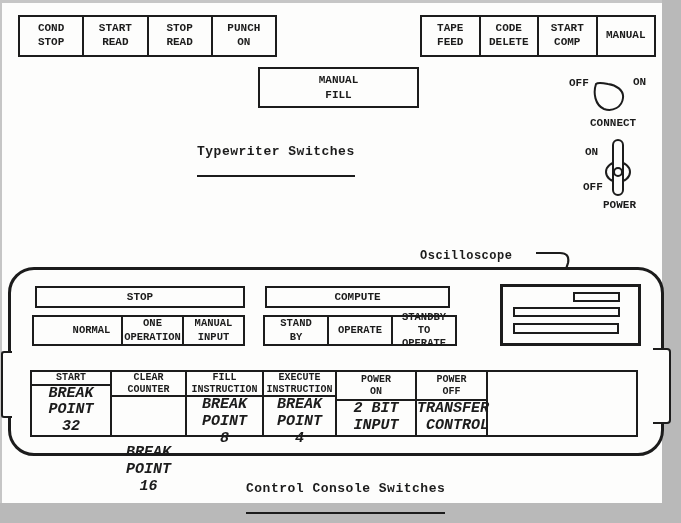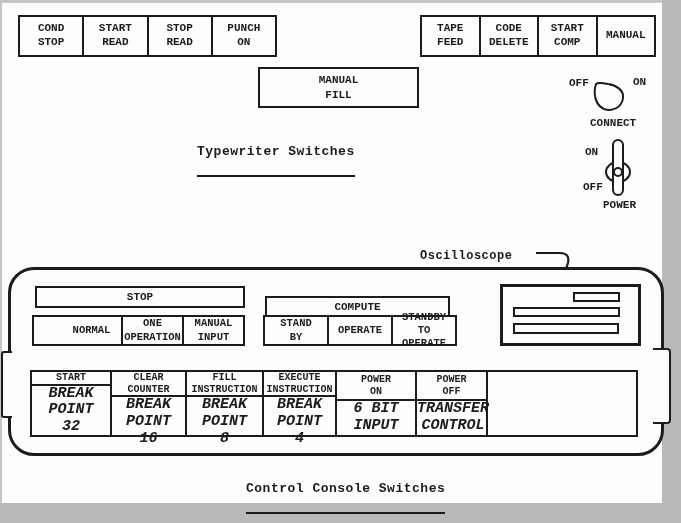--- a/index.html
+++ b/index.html
@@ -52,21 +52,21 @@
   #switch-grid{left:30px;top:370px;width:608px;height:67px;display:flex;border:2px solid #1c1c1c;background:#fdfdfc;box-sizing:border-box;}
   .grid-col{display:flex;flex-direction:column;border-right:2px solid #1c1c1c;box-sizing:border-box;}
   .grid-col.empty{border-right:none;flex:1;}
   .grid-cell{
     display:flex;align-items:center;justify-content:center;
     text-align:center;white-space:pre-line;
     font-size:10px;font-weight:700;line-height:1.15;box-sizing:border-box;
   }
   .grid-cell.r1{height:30px;border-bottom:2px solid #1c1c1c;}
   .grid-cell.r2{flex:1;font-size:15px;line-height:1.12;font-style:italic;}
-  .grid-cell.left-align{justify-content:flex-start;text-align:center;padding-left:0;}
+  .grid-cell.left-align{justify-content:flex-start;text-align:right;padding-left:0;}
   svg{display:block;}
 </style>
 </head>
 <body>
 
 <div id="screen">
 
   <div class="edge top"></div>
   <div class="edge left"></div>
   <div class="edge right"></div>
@@ -128,21 +128,21 @@
       <path d="M 3 9 H 27 Q 37 9 35 19 L 31 31" fill="none" stroke="#1c1c1c" stroke-width="2.2"></path>
       <polygon points="24.5,27 30.5,39 36,26.5" fill="#1c1c1c"></polygon>
     </svg>
   </div>
 
   <div class="abs" id="console-outline"></div>
   <div class="abs bump" id="bump-left"></div>
   <div class="abs bump" id="bump-right"></div>
 
   <div class="abs sw-box" style="left:35px;top:286px;width:210px;height:22px;">STOP</div>
-  <div class="abs sw-box" style="left:265px;top:296px;width:185px;height:22px;text-align:center;">COMPUTE</div>
+  <div class="abs sw-box" style="left:265px;top:286px;width:185px;height:22px;text-align:center;">COMPUTE</div>
 
   <div class="abs sw-row mode-row" style="left:32px;top:315px;width:213px;height:31px;padding-left:28px;">
     <div class="sw-cell">NORMAL</div>
     <div class="sw-cell">ONE
 OPERATION</div>
     <div class="sw-cell">MANUAL
 INPUT</div>
   </div>
   <div class="abs sw-row mode-row" style="left:263px;top:315px;width:194px;height:31px;">
     <div class="sw-cell">STAND
@@ -158,21 +158,21 @@
     <div class="scope-bar" style="left:10px;top:36px;width:106px;height:11px;"></div>
   </div>
 
   <div class="abs" id="switch-grid">
     <div class="grid-col" style="width:80px;">
       <div class="grid-cell r1">START</div>
       <div class="grid-cell r2">BREAK
 POINT
 32</div>
     </div>
-    <div class="grid-col" style="width:75px;">
+    <div class="grid-col" style="width:75px;gap:48px;">
       <div class="grid-cell r1">CLEAR
 COUNTER</div>
       <div class="grid-cell r2">BREAK
 POINT
 16</div>
     </div>
     <div class="grid-col" style="width:77px;">
       <div class="grid-cell r1">FILL
 INSTRUCTION</div>
       <div class="grid-cell r2">BREAK
@@ -182,21 +182,21 @@
     <div class="grid-col" style="width:73px;">
       <div class="grid-cell r1">EXECUTE
 INSTRUCTION</div>
       <div class="grid-cell r2">BREAK
 POINT
 4</div>
     </div>
     <div class="grid-col" style="width:80px;">
       <div class="grid-cell r1">POWER
 ON</div>
-      <div class="grid-cell r2">6 BIT
+      <div class="grid-cell r2">2 BIT
 INPUT</div>
     </div>
     <div class="grid-col" style="width:71px;">
       <div class="grid-cell r1">POWER
 OFF</div>
       <div class="grid-cell r2 left-align">TRANSFER
 CONTROL</div>
     </div>
     <div class="grid-col empty"></div>
   </div>

